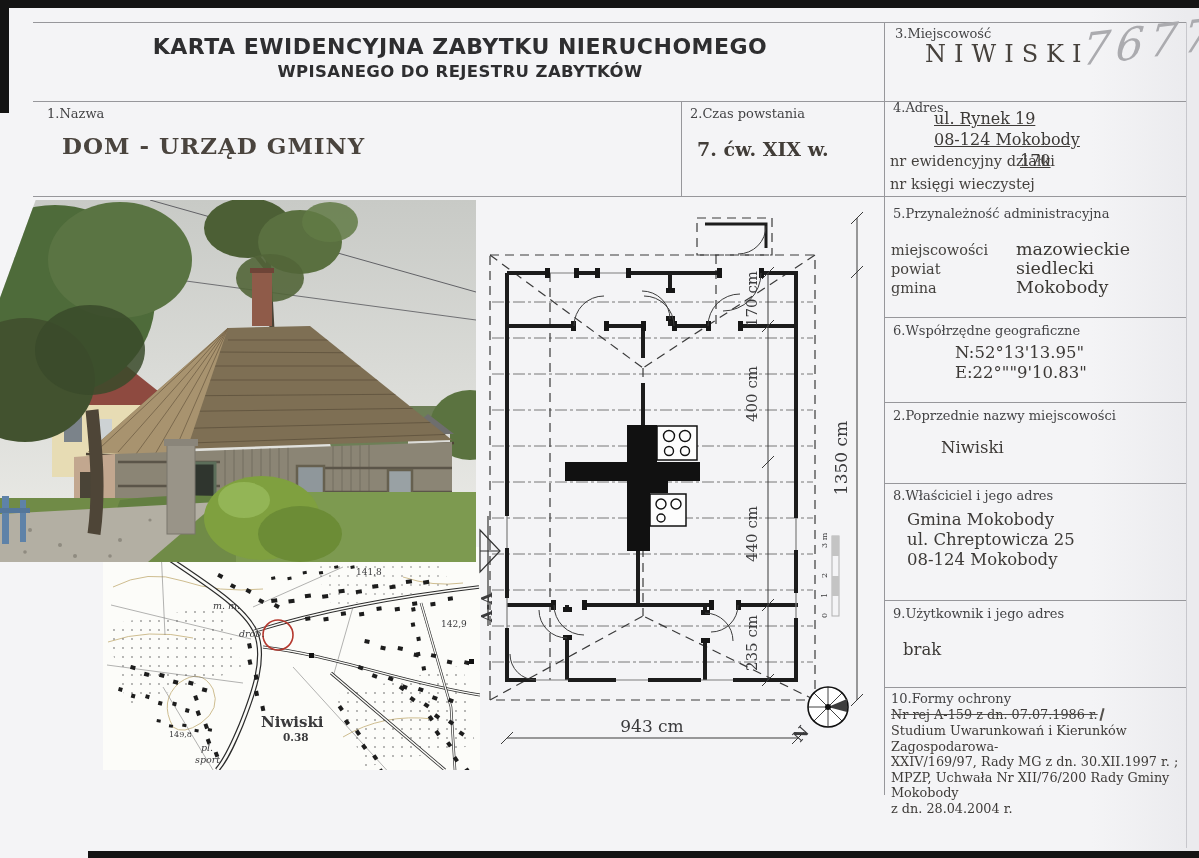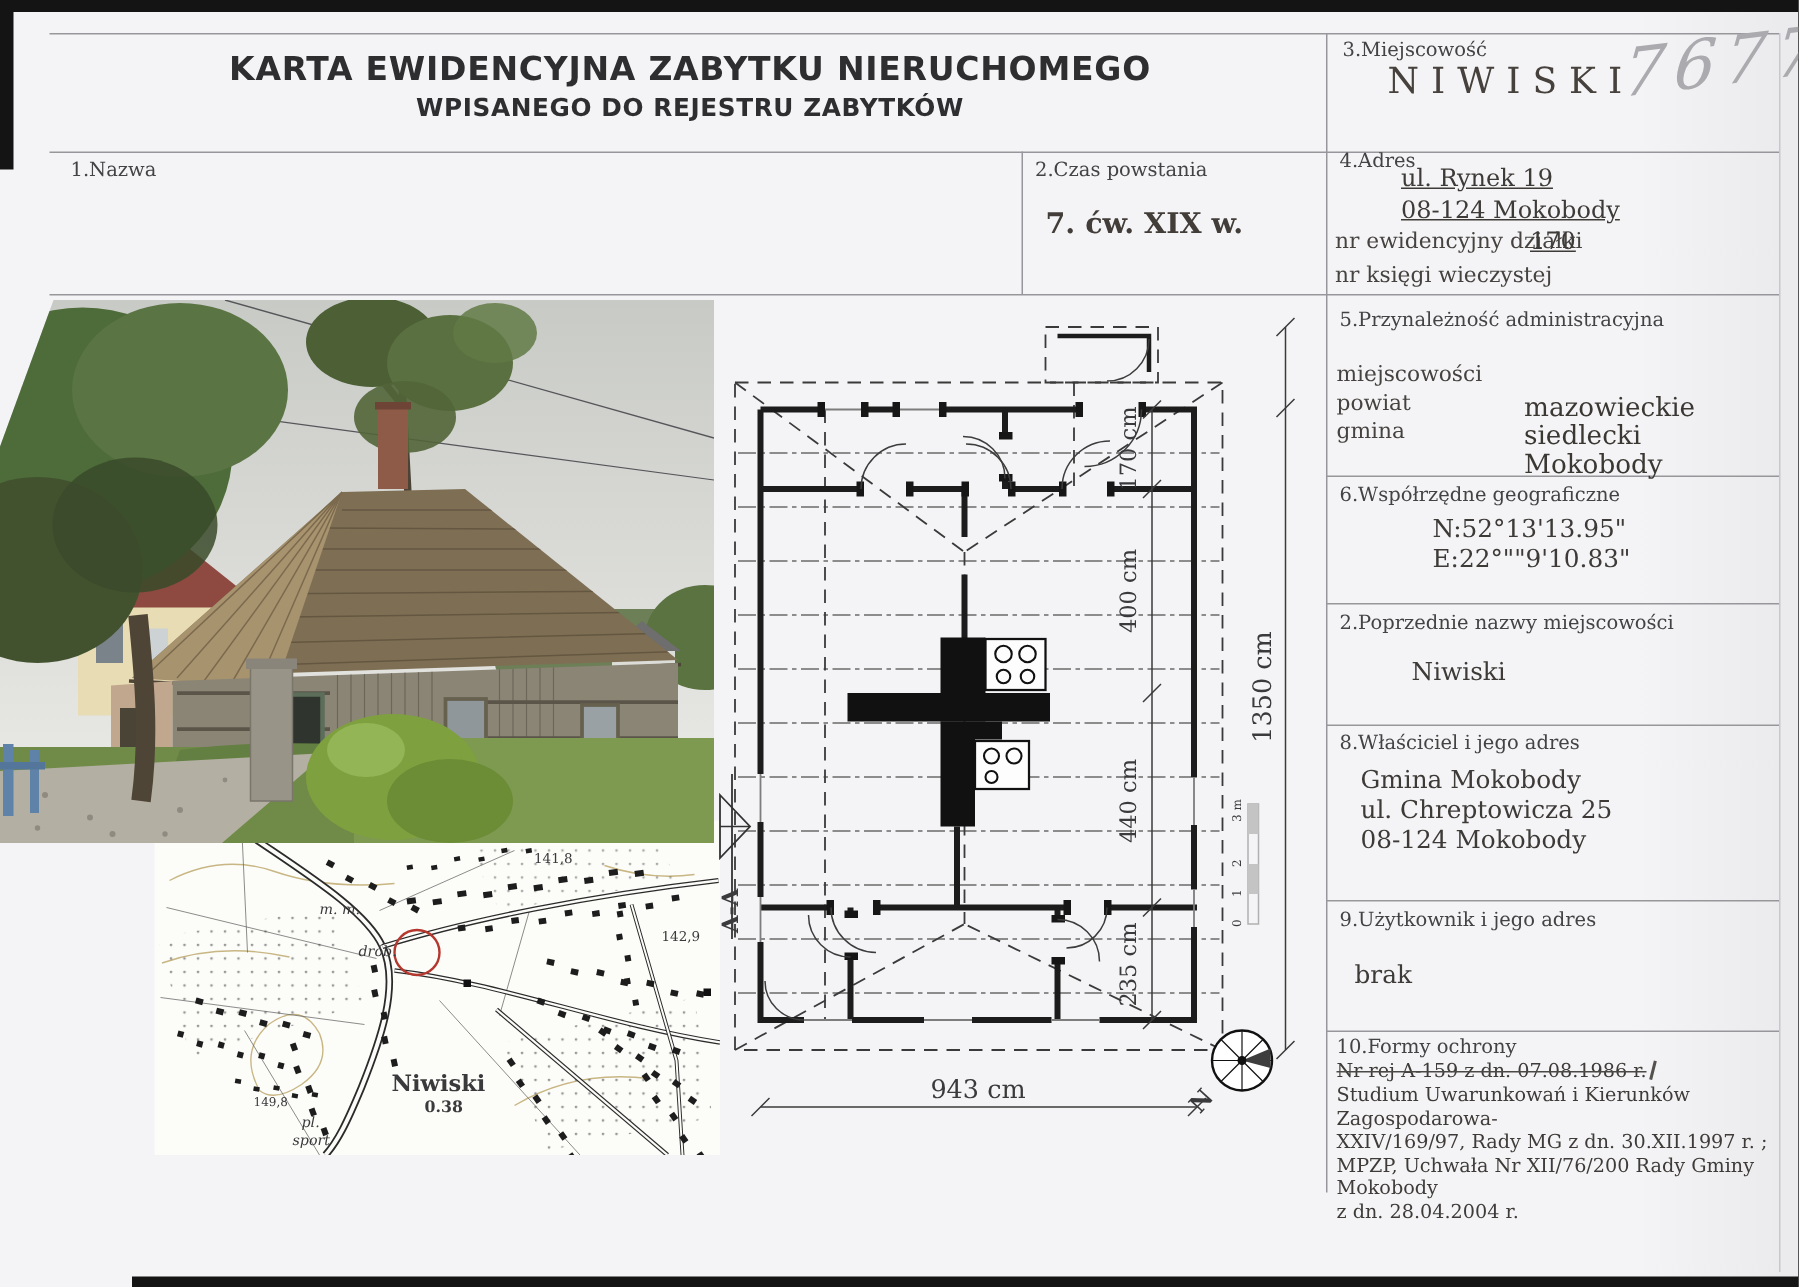--- a/index.html
+++ b/index.html
@@ -11,21 +11,21 @@
   .rule-light{position:absolute;background:#c7c7cc;}
   .strip{position:absolute;background:#141414;}
   .hdr1{font:bold 22px "DejaVu Sans",sans-serif;letter-spacing:.5px;color:#2e2e30;text-align:center;}
   .hdr2{font:bold 16.5px "DejaVu Sans",sans-serif;letter-spacing:.4px;color:#2e2e30;text-align:center;}
   .flabel{font:13px "DejaVu Serif",serif;color:#434345;}
   .bigval{font:bold 23px "DejaVu Serif",serif;color:#4a443e;letter-spacing:1px;}
   .midval{font:bold 19px "DejaVu Serif",serif;color:#423d38;}
   .town{font:24px "DejaVu Serif",serif;color:#46413c;letter-spacing:8px;}
   .val16{font:16px "DejaVu Serif",serif;color:#3d3a37;text-decoration:underline;}
   .val16b{font:16.5px "DejaVu Serif",serif;color:#3d3a37;}
-  .val17{font:17.5px "DejaVu Serif",serif;color:#3b3834;margin-top:23px;}
+  .val17{font:17.5px "DejaVu Serif",serif;color:#3b3834;}
   .key14{font:14.5px "DejaVu Serif",serif;color:#45423f;}
   .f10{font:12.8px "DejaVu Serif",serif;color:#3e3b38;line-height:15.6px;}
   .struck{text-decoration:line-through;text-decoration-color:#4c4a47;}
   .hand{font:italic 44px "DejaVu Serif",serif;color:#ababaf;letter-spacing:6px;
         transform:rotate(-7deg) skewX(-12deg);}
   .hook{display:inline-block;width:2px;height:13px;background:#55524e;
         transform:rotate(14deg);vertical-align:-2px;margin-left:3px;}
   svg text{font-family:"DejaVu Serif",serif;fill:#3a3a3c;}
 </style>
 </head>
@@ -47,20 +47,21 @@
   <div class="rule" style="left:884px;top:483px;width:302px;height:1px"></div>
   <div class="rule" style="left:884px;top:600px;width:302px;height:1px"></div>
   <div class="rule" style="left:884px;top:687px;width:302px;height:1px"></div>
   <div class="rule-light" style="left:1186px;top:22px;width:1px;height:826px"></div>
 
   <div class="abs hdr1" style="left:60px;top:34px;width:800px">KARTA EWIDENCYJNA ZABYTKU NIERUCHOMEGO</div>
   <div class="abs hdr2" style="left:60px;top:62px;width:800px">WPISANEGO DO REJESTRU ZABYTKÓW</div>
   <div class="abs hand" style="left:1082px;top:16px">7677</div>
 
   <div class="abs flabel" style="left:47px;top:106px">1.Nazwa</div>
+  <div class="abs bigval" style="left:62px;top:132px">DOM - URZĄD GMINY</div>
   <div class="abs flabel" style="left:690px;top:106px">2.Czas powstania</div>
   <div class="abs midval" style="left:697px;top:138px">7. ćw. XIX w.</div>
 
   <div class="abs flabel" style="left:895px;top:26px">3.Miejscowość</div>
   <div class="abs town" style="left:925px;top:40px">NIWISKI</div>
 
   <div class="abs flabel" style="left:893px;top:100px">4.Adres</div>
   <div class="abs val16" style="left:934px;top:109px">ul. Rynek 19</div>
   <div class="abs val16" style="left:934px;top:130px">08-124 Mokobody</div>
   <div class="abs key14" style="left:890px;top:153px">nr ewidencyjny działki</div>
@@ -84,21 +85,21 @@
 
   <div class="abs flabel" style="left:893px;top:488px">8.Właściciel i jego adres</div>
   <div class="abs val16b" style="left:907px;top:510px">Gmina Mokobody</div>
   <div class="abs val16b" style="left:907px;top:530px">ul. Chreptowicza 25</div>
   <div class="abs val16b" style="left:907px;top:550px">08-124 Mokobody</div>
 
   <div class="abs flabel" style="left:893px;top:606px">9.Użytkownik i jego adres</div>
   <div class="abs val16b" style="left:903px;top:640px">brak</div>
 
   <div class="abs flabel" style="left:891px;top:691px">10.Formy ochrony</div>
-  <div class="abs f10" style="left:891px;top:707px"><span class="struck">Nr rej A-159 z dn. 07.08.1986 r.</span><span class="hook"></span></div>
+  <div class="abs f10" style="left:891px;top:707px"><span class="struck">Nr rej A-159 z dn. 07.07.1986 r.</span><span class="hook"></span></div>
   <div class="abs f10" style="left:891px;top:723px;width:300px">
     <span style="display:block">Studium Uwarunkowań i Kierunków Zagospodarowa-</span>
     <span style="display:block">XXIV/169/97, Rady MG z dn. 30.XII.1997 r. ;</span>
     <span style="display:block">MPZP, Uchwała Nr XII/76/200 Rady Gminy Mokobody</span>
     <span style="display:block">z dn. 28.04.2004 r.</span>
   </div>
 
   <div class="abs" style="left:0;top:200px;width:476px;height:362px;z-index:3;
        clip-path:polygon(7.5% 0,100% 0,100% 100%,0 100%,0 27%)">
     <svg width="476" height="362" viewBox="0 0 476 362">

